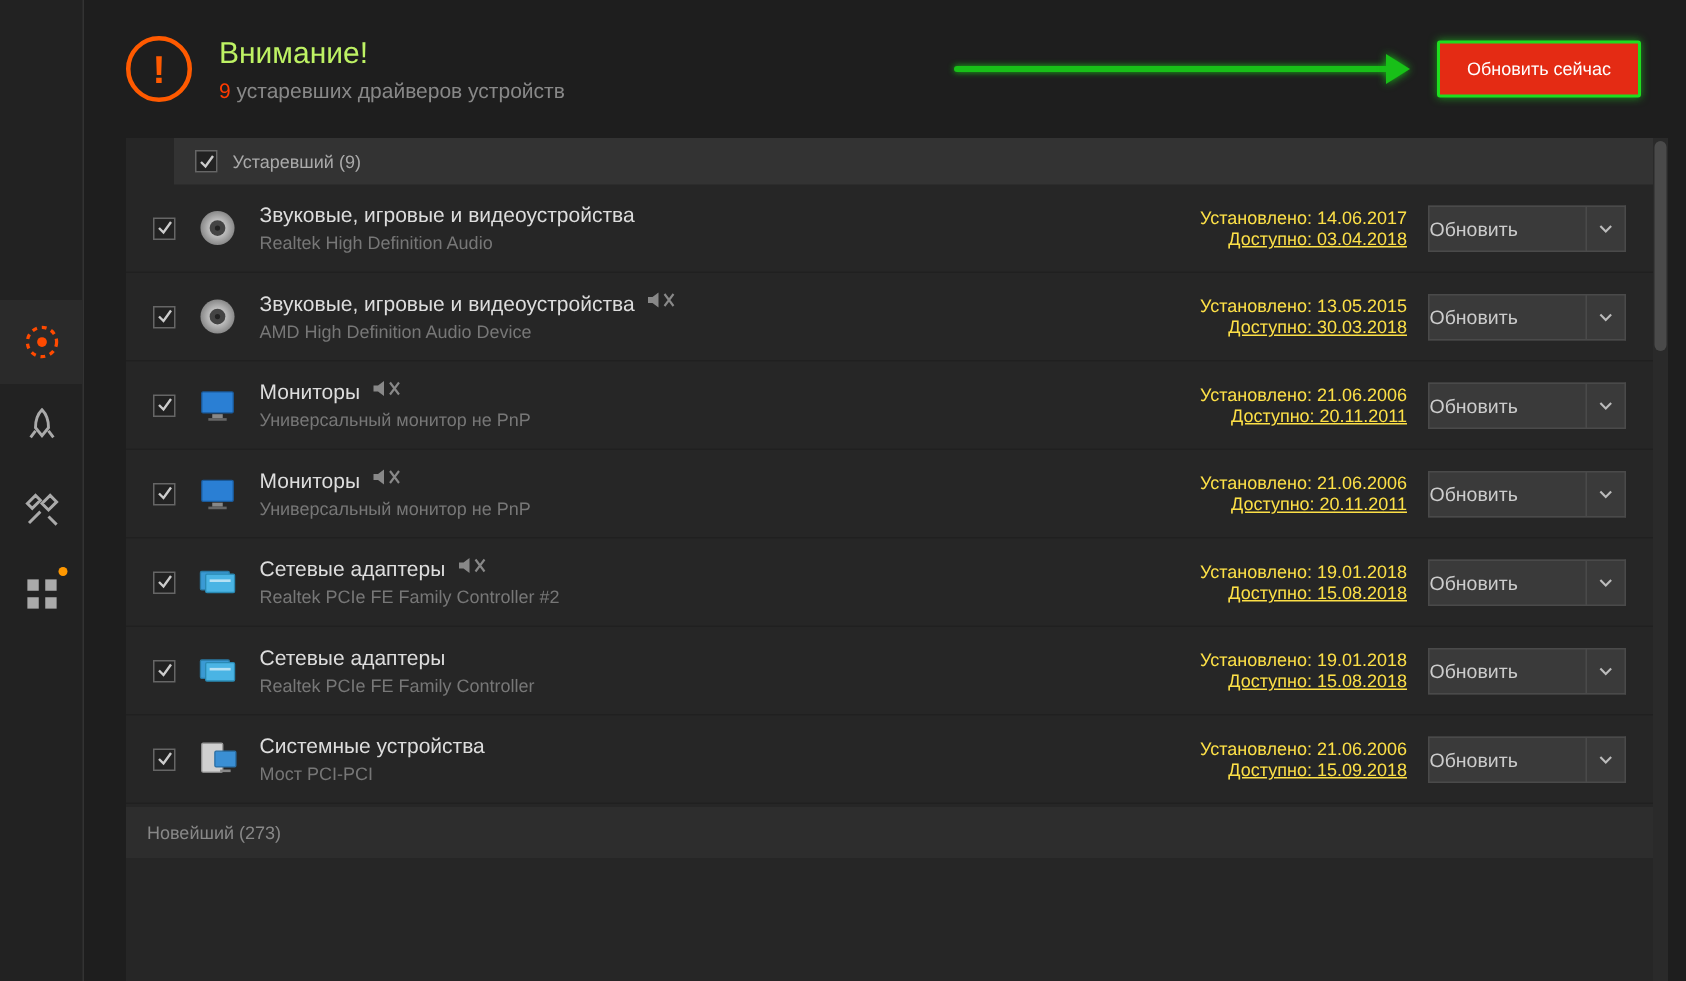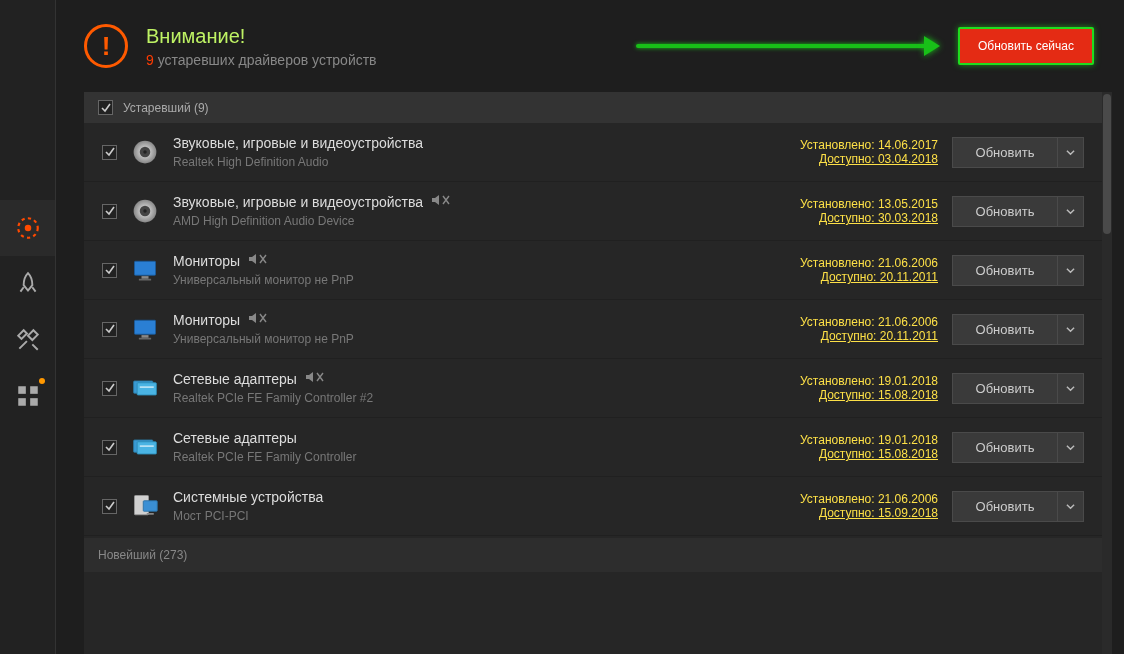--- a/index.html
+++ b/index.html
@@ -122,20 +122,21 @@
     position: relative;
   }
   .section-header {
     background: #333;
     padding: 8px 14px;
     display: flex;
     align-items: flex-end;
     gap: 10px;
     font-size: 12px;
     color: #aaa;
+    margin-left: 32px;
   }
   .footer-section {
     background: #2d2d2d;
     padding: 10px 14px;
     font-size: 12px;
     color: #888;
     margin-top: 2px;
   }
   .chk {
     width: 15px;
@@ -188,21 +189,20 @@
     display: flex;
   }
   .upd-btn {
     flex: 1;
     background: #3a3a3a;
     border: 1px solid #4a4a4a;
     color: #ccc;
     padding: 7px 0;
     font-size: 13px;
     cursor: pointer;
-    text-align: center;
   }
   .upd-dd {
     width: 26px;
     background: #3a3a3a;
     border: 1px solid #4a4a4a;
     border-left: none;
     color: #ccc;
     display: flex;
     align-items: center;
     justify-content: center;

